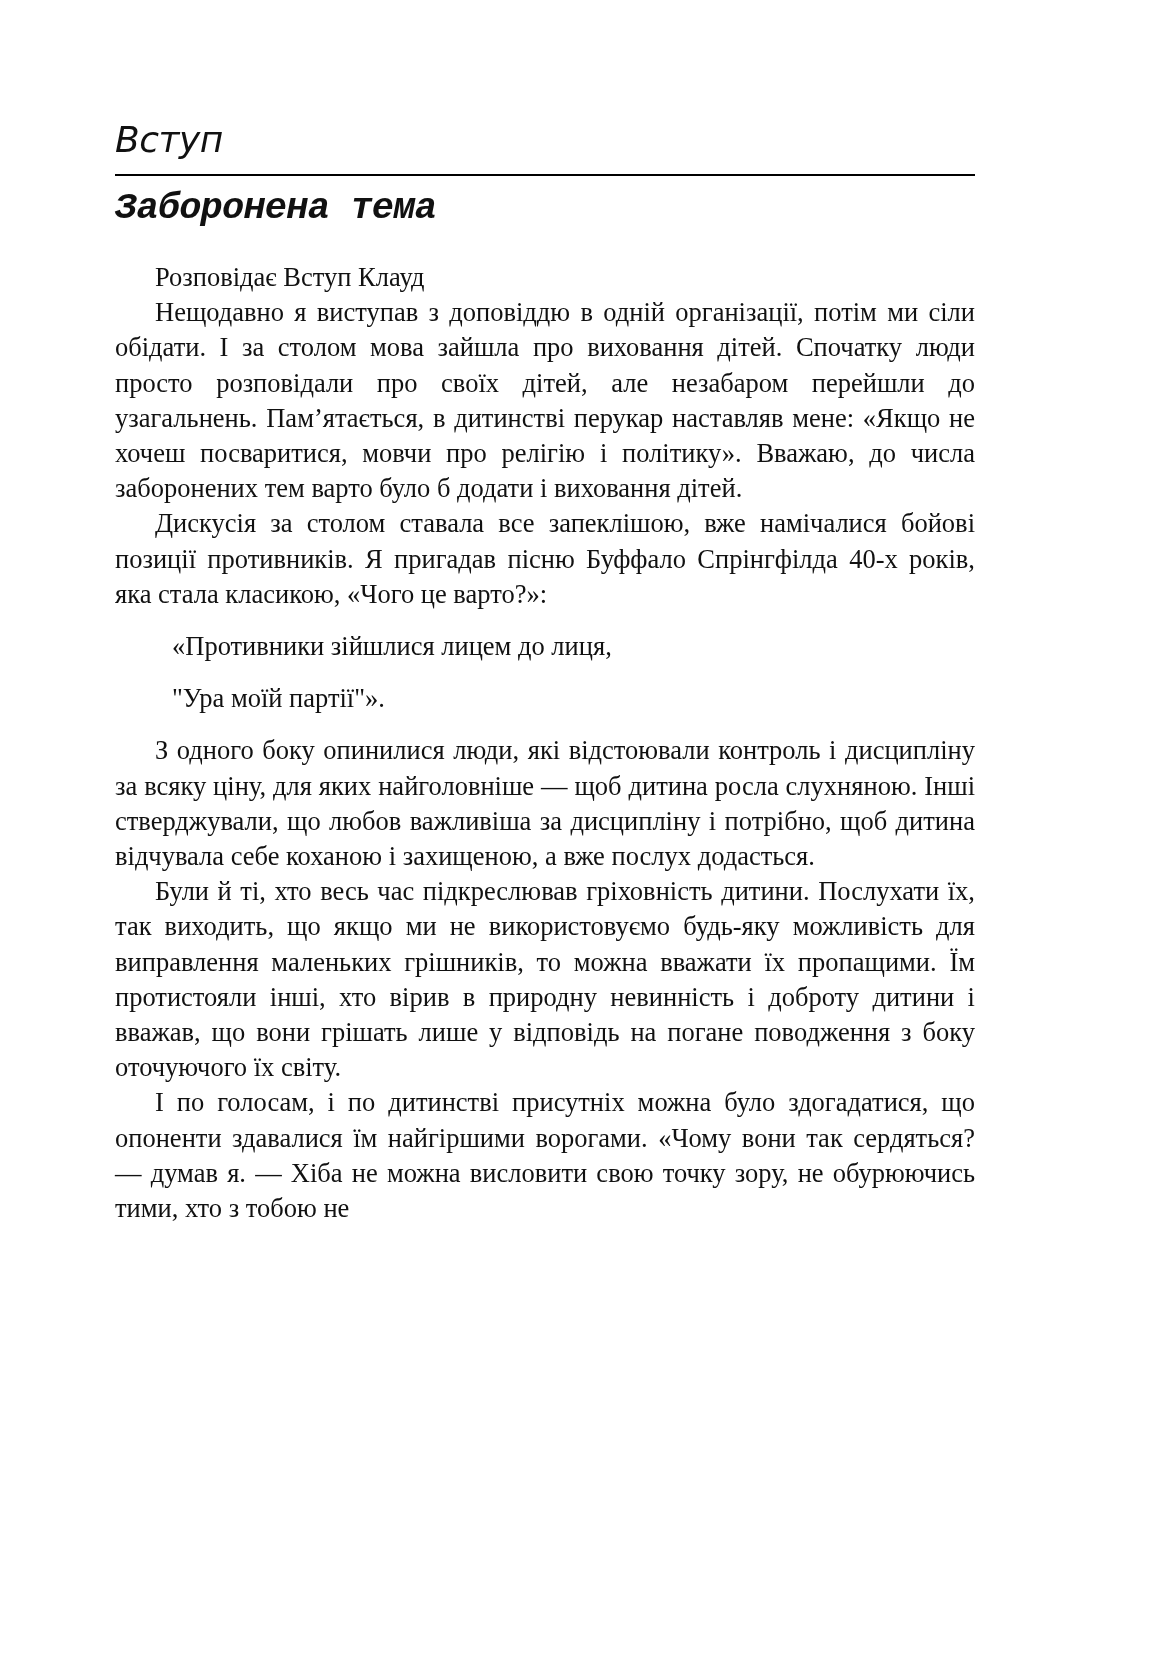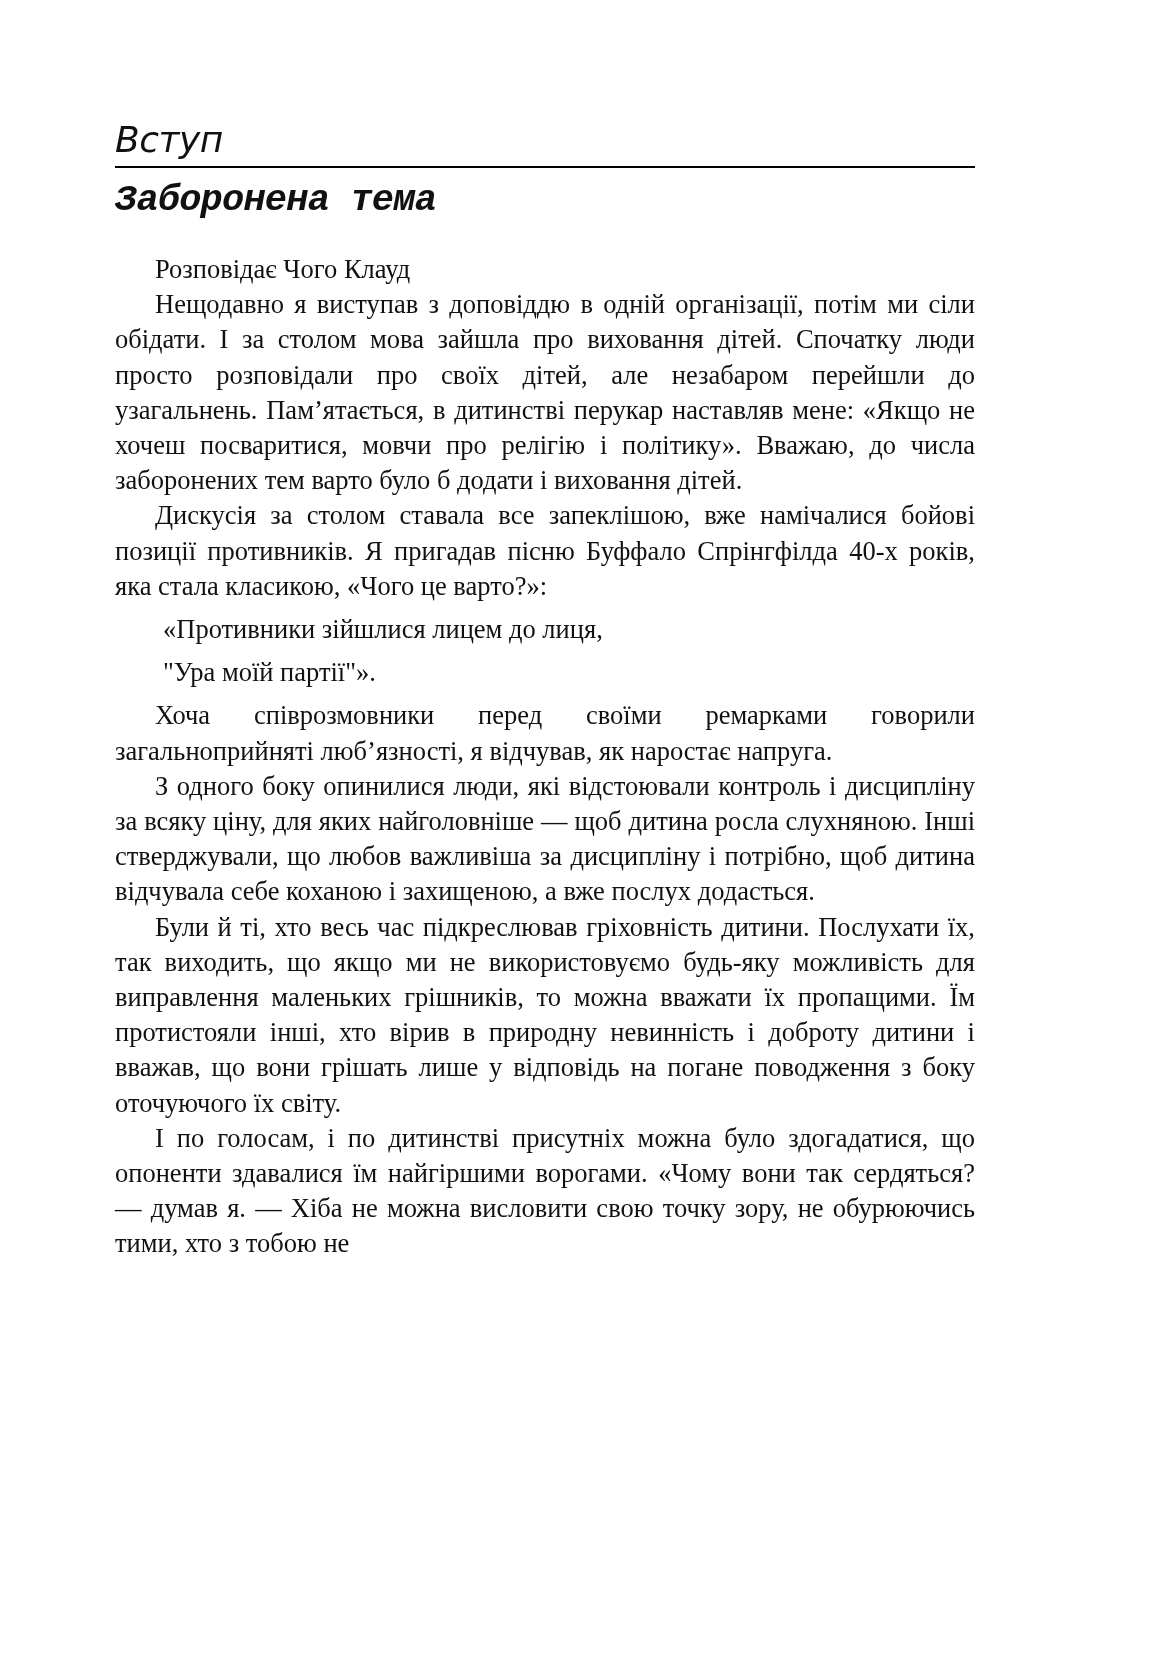--- a/index.html
+++ b/index.html
@@ -1,46 +1,45 @@
 <!DOCTYPE html>
 <html><head>
 <meta charset="utf-8">
 <style>
   html, body { margin: 0; padding: 0; background: #ffffff; }
   body { width: 1158px; height: 1654px; position: relative; overflow: hidden; color: #111; }
   .page { position: absolute; left: 115px; top: 118px; width: 860px; }
   .chapter-label {
     font-family: "DejaVu Sans", sans-serif;
     font-style: italic; font-weight: normal;
-    font-size: 36px; line-height: 44px; margin: 0; padding: 0 0 4px 0;
+    font-size: 36px; line-height: 44px; margin: 0; padding: 0 0 12px 0;
     letter-spacing: -0.5px;
   }
   .rule { border: none; border-top: 2px solid #000; margin: 0; height: 0; }
   .chapter-title {
     font-family: Liberation Mono, monospace;
     font-style: italic; font-weight: bold;
     font-size: 37px; line-height: 48px; margin: 8px 0 0 0;
     letter-spacing: -0.8px;
   }
   .body { margin-top: 28px; font-family: "Liberation Serif", serif; font-size: 26.5px; line-height: 35.2px; }
   .p { margin: 0; text-indent: 40px; text-align: justify; text-align-last: left; }
-  .verse { margin: 8px; padding-left: 40px; }
+  .verse { margin: 17px; padding-left: 40px; }
 </style>
 </head>
 <body>
 
 <div class="page">
   <h2 class="chapter-label">Вступ</h2>
   <hr class="rule">
   <h1 class="chapter-title">Заборонена тема</h1>
 
   <div class="body">
-    <p class="p">Розповідає Чого Клауд</p>
+    <p class="p">Розповідає Вступ Клауд</p>
     <p class="p">Нещодавно я виступав з доповіддю в одній організації, потім ми сіли обідати. І за столом мова зайшла про виховання дітей. Спочатку люди просто розповідали про своїх дітей, але незабаром перейшли до узагальнень. Пам’ятається, в дитинстві перукар наставляв мене: «Якщо не хочеш посваритися, мовчи про релігію і політику». Вважаю, до числа заборонених тем варто було б додати і виховання дітей.</p>
     <p class="p">Дискусія за столом ставала все запеклішою, вже намічалися бойові позиції противників. Я пригадав пісню Буффало Спрінгфілда 40-х років, яка стала класикою, «Чого це варто?»:</p>
     <p class="verse">«Противники зійшлися лицем до лиця,</p>
     <p class="verse">"Ура моїй партії"».</p>
-    <p class="p">Хоча співрозмовники перед своїми ремарками говорили загальноприйняті люб’язності, я відчував, як наростає напруга.</p>
     <p class="p">З одного боку опинилися люди, які відстоювали контроль і дисципліну за всяку ціну, для яких найголовніше — щоб дитина росла слухняною. Інші стверджували, що любов важливіша за дисципліну і потрібно, щоб дитина відчувала себе коханою і захищеною, а вже послух додасться.</p>
     <p class="p">Були й ті, хто весь час підкреслював гріховність дитини. Послухати їх, так виходить, що якщо ми не використовуємо будь-яку можливість для виправлення маленьких грішників, то можна вважати їх пропащими. Їм протистояли інші, хто вірив в природну невинність і доброту дитини і вважав, що вони грішать лише у відповідь на погане поводження з боку оточуючого їх світу.</p>
     <p class="p">І по голосам, і по дитинстві присутніх можна було здогадатися, що опоненти здавалися їм найгіршими ворогами. «Чому вони так сердяться? — думав я. — Хіба не можна висловити свою точку зору, не обурюючись тими, хто з тобою не</p>
   </div>
 </div>
 
 </body></html>

